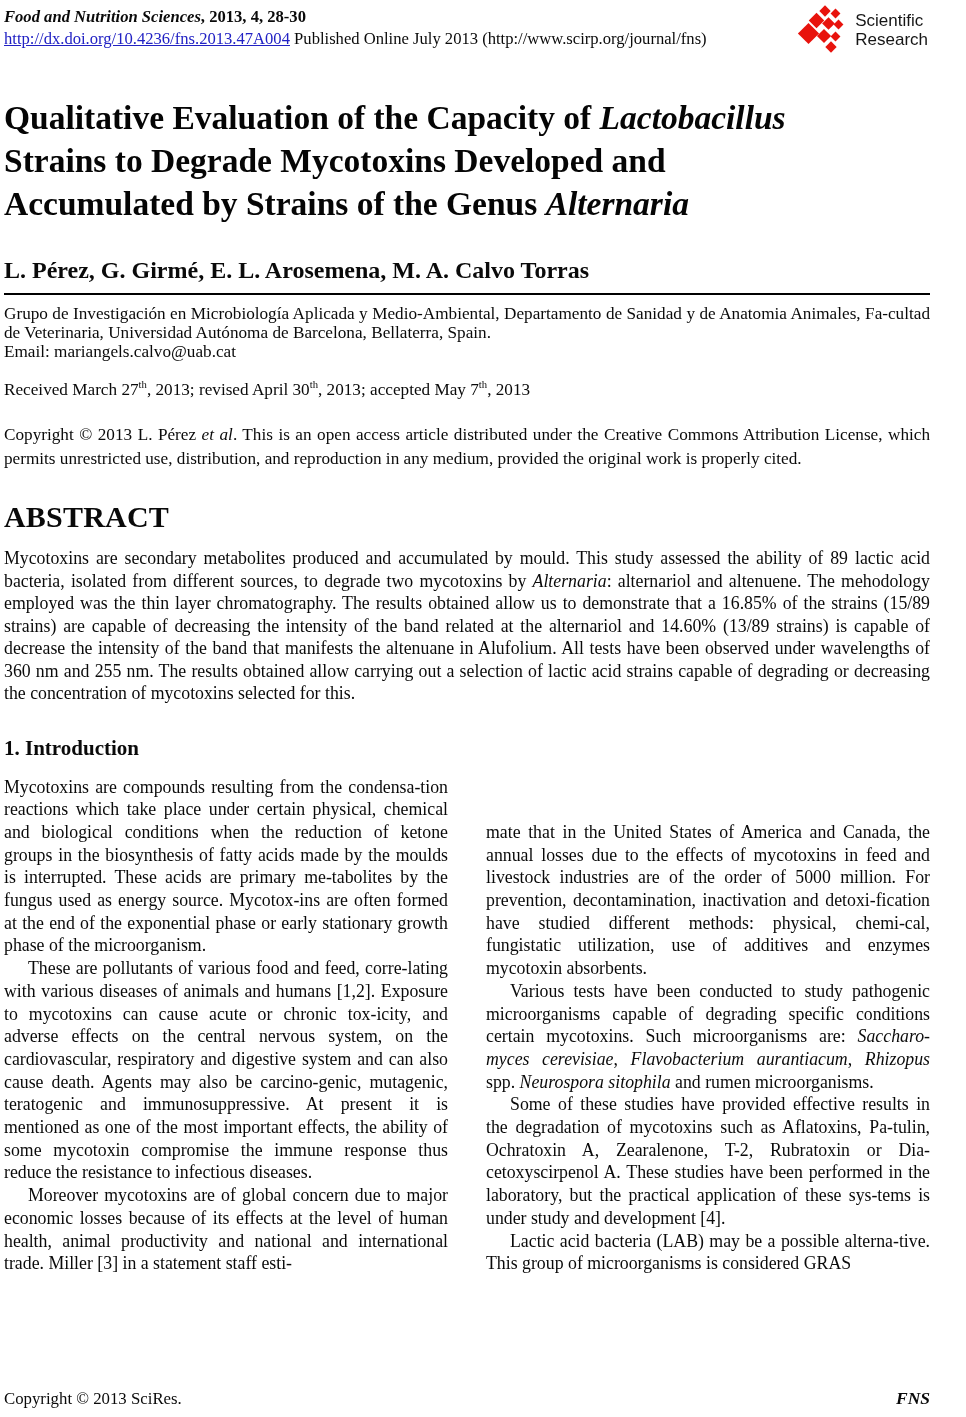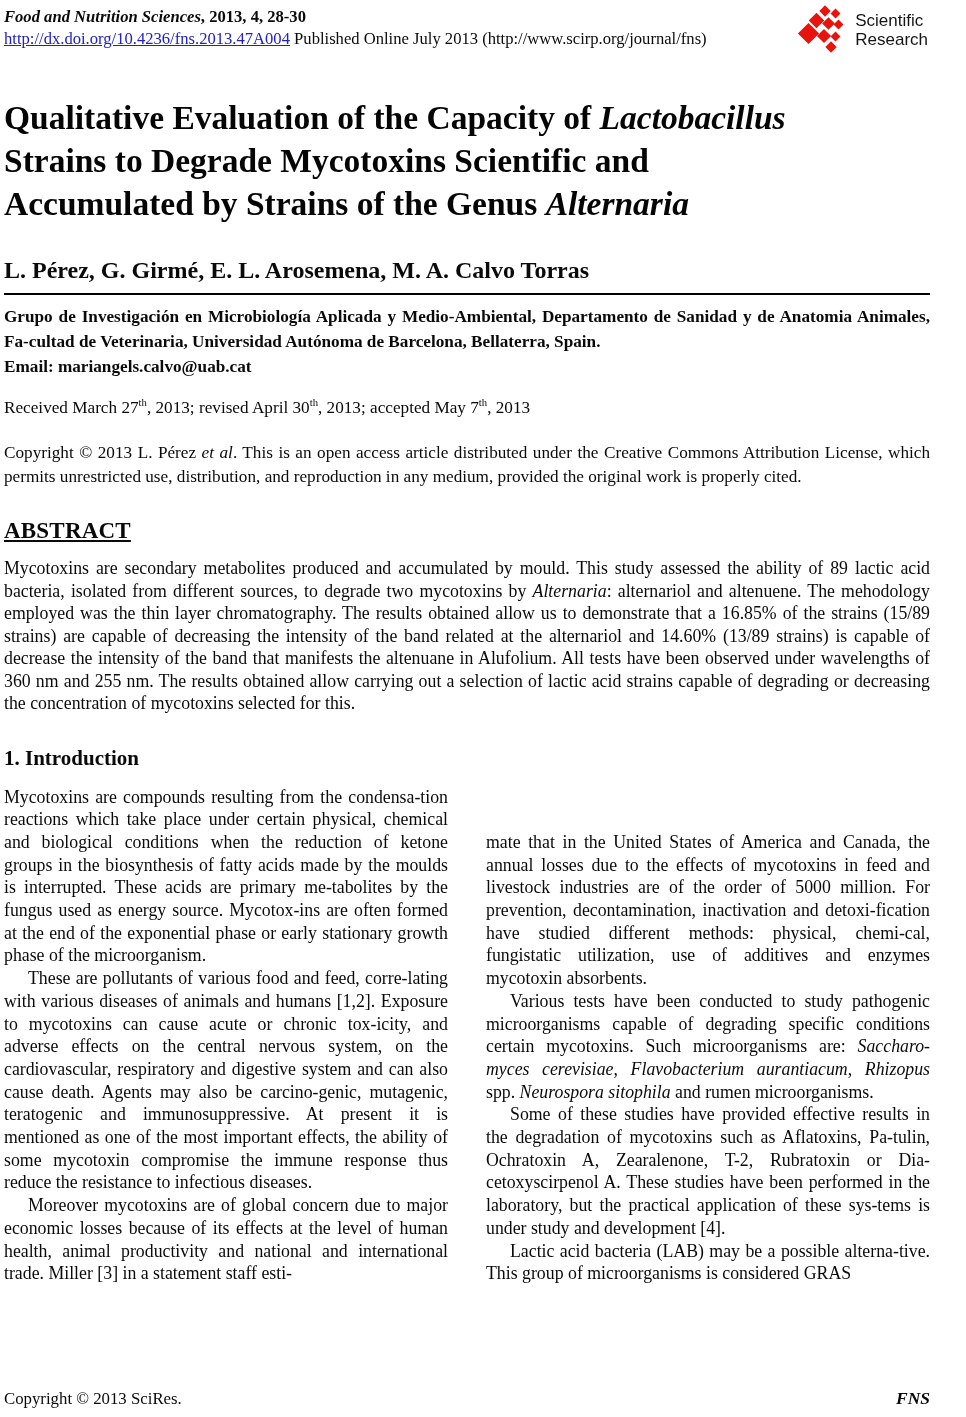--- a/index.html
+++ b/index.html
@@ -28,25 +28,25 @@
   h1.title{
     margin:42px 0 0 0;
     font-size:33.5px;line-height:43px;font-weight:bold;color:#050505;
   }
   .authors{
     margin-top:32px;
     font-size:24px;font-weight:bold;
     padding-bottom:9px;
     border-bottom:2px solid #000;
   }
-  .affil-block{margin-top:9px;font-size:17.2px;line-height:25px;font-weight:bold;}
+  .affil-block{margin-top:9px;font-size:17.2px;line-height:19px;}
   .affil{text-align:justify;}
   .received{margin-top:17px;font-size:17.2px;line-height:23px;}
   .copyright{margin-top:22px;font-size:17.2px;line-height:23.5px;text-align:justify;}
-  h2.abstract-h{margin:30px 0 0 0;font-size:23px;font-weight:bold;letter-spacing:.2px;text-decoration:underline;}
+  h2.abstract-h{margin:30px 0 0 0;font-size:30px;font-weight:bold;letter-spacing:.2px;}
   .abstract{margin:13px 0 0 0;font-size:17.8px;line-height:22.5px;text-align:justify;}
   .keywords{margin:21px 0 0 0;font-size:17.8px;line-height:23px;}
   
   .columns{display:flex;gap:38px;margin-top:31px;align-items:flex-end;}
   .col{flex:1 1 0;min-width:0;}
   .col-right{padding-top:12px;}
   h2.section-h{margin:0 0 15px 0;font-size:21px;font-weight:bold;}
   .body-p{margin:0;font-size:17.8px;line-height:22.7px;text-align:justify;hyphens:manual;}
   .body-p.indent{text-indent:24px;}
   
@@ -79,21 +79,21 @@
         <i class="dm" style="left:32px;top:27px;width:7px;height:7px"></i>
         <i class="dm" style="left:27px;top:37px;width:8px;height:8px"></i>
       </div>
       <div class="logo-txt">
         <span>Scientific</span>
         <span>Research</span>
       </div>
     </div>
   </div>
 
-  <h1 class="title"><span>Qualitative Evaluation of the Capacity of </span><span class="it">Lactobacillus</span><br><span>Strains to Degrade Mycotoxins Scientific and</span><br><span>Accumulated by Strains of the Genus </span><span class="it">Alternaria</span></h1>
+  <h1 class="title"><span>Qualitative Evaluation of the Capacity of </span><span class="it">Lactobacillus</span><br><span>Strains to Degrade Mycotoxins Developed and</span><br><span>Accumulated by Strains of the Genus </span><span class="it">Alternaria</span></h1>
 
   <div class="authors">L. Pérez, G. Girmé, E. L. Arosemena, M. A. Calvo Torras</div>
 
   <div class="affil-block">
     <div class="affil">Grupo de Investigación en Microbiología Aplicada y Medio-Ambiental, Departamento de Sanidad y de Anatomia Animales, Fa-cultad de Veterinaria, Universidad Autónoma de Barcelona, Bellaterra, Spain.</div>
     <div>Email: mariangels.calvo@uab.cat</div>
   </div>
 
   <div class="received"><span>Received March 27</span><span class="sup">th</span><span>, 2013; revised April 30</span><span class="sup">th</span><span>, 2013; accepted May 7</span><span class="sup">th</span><span>, 2013</span></div>
 

